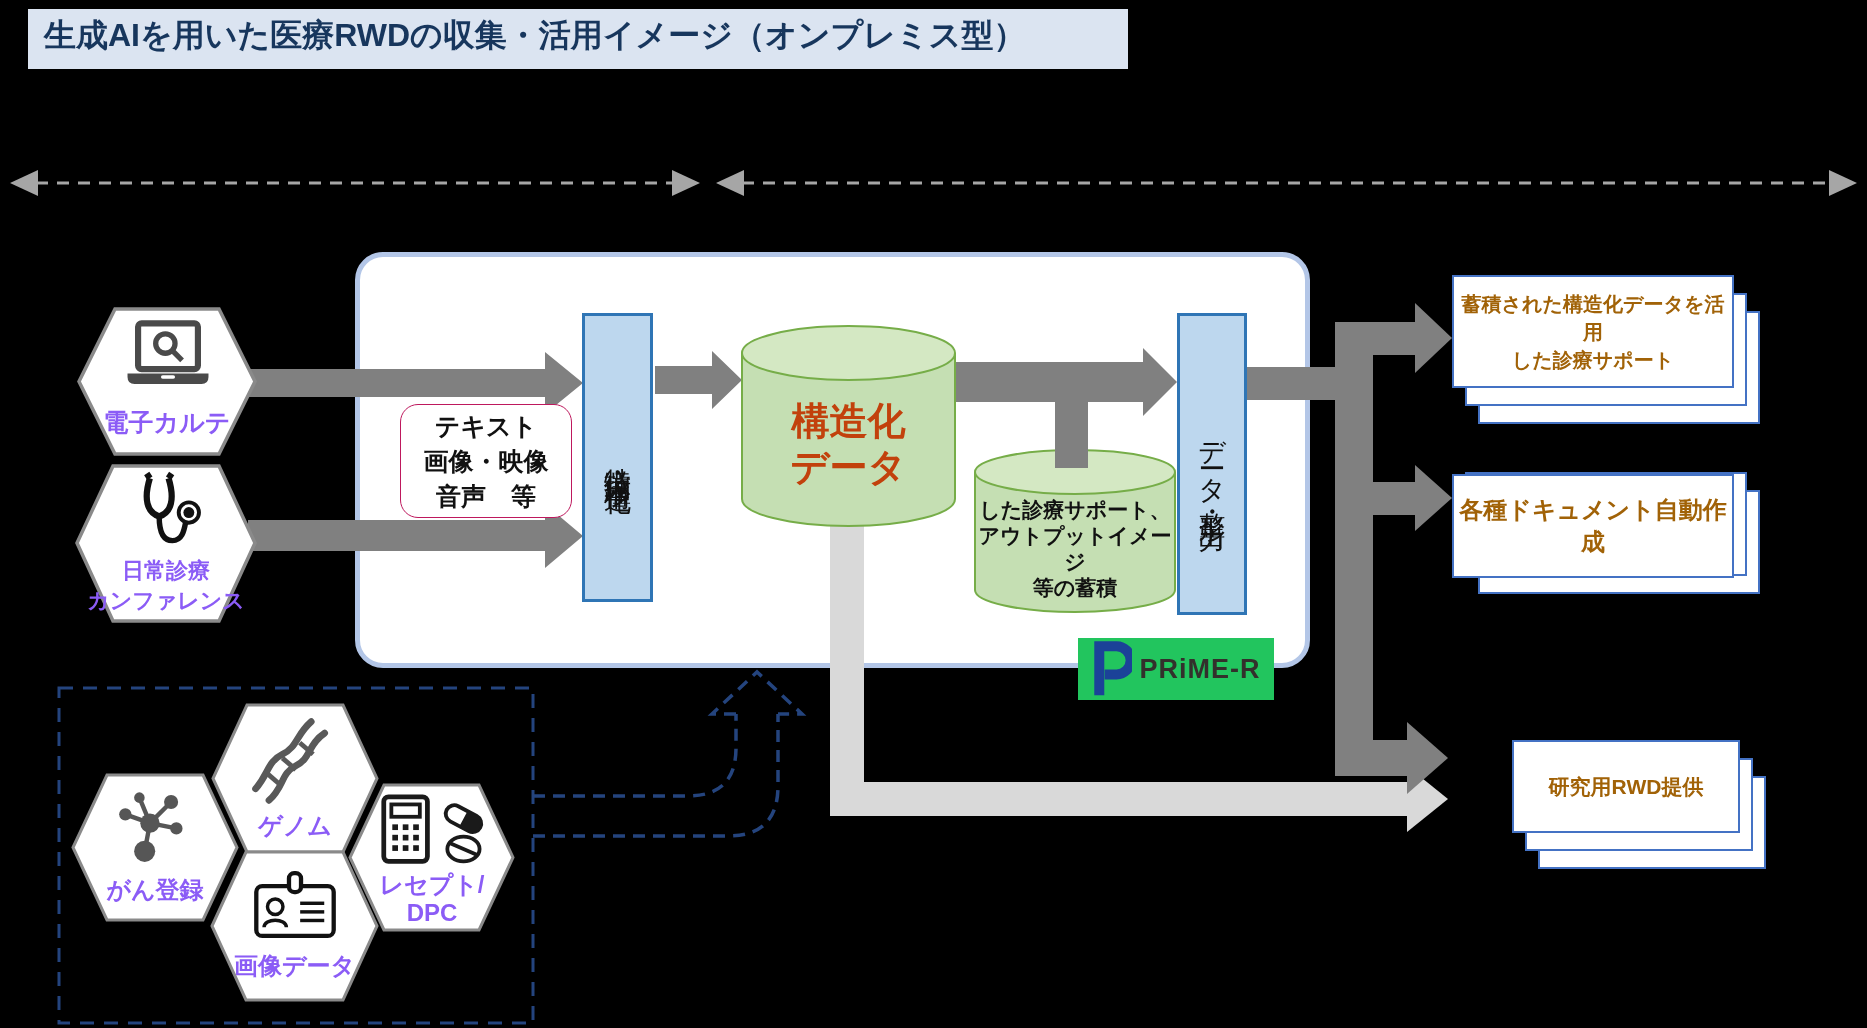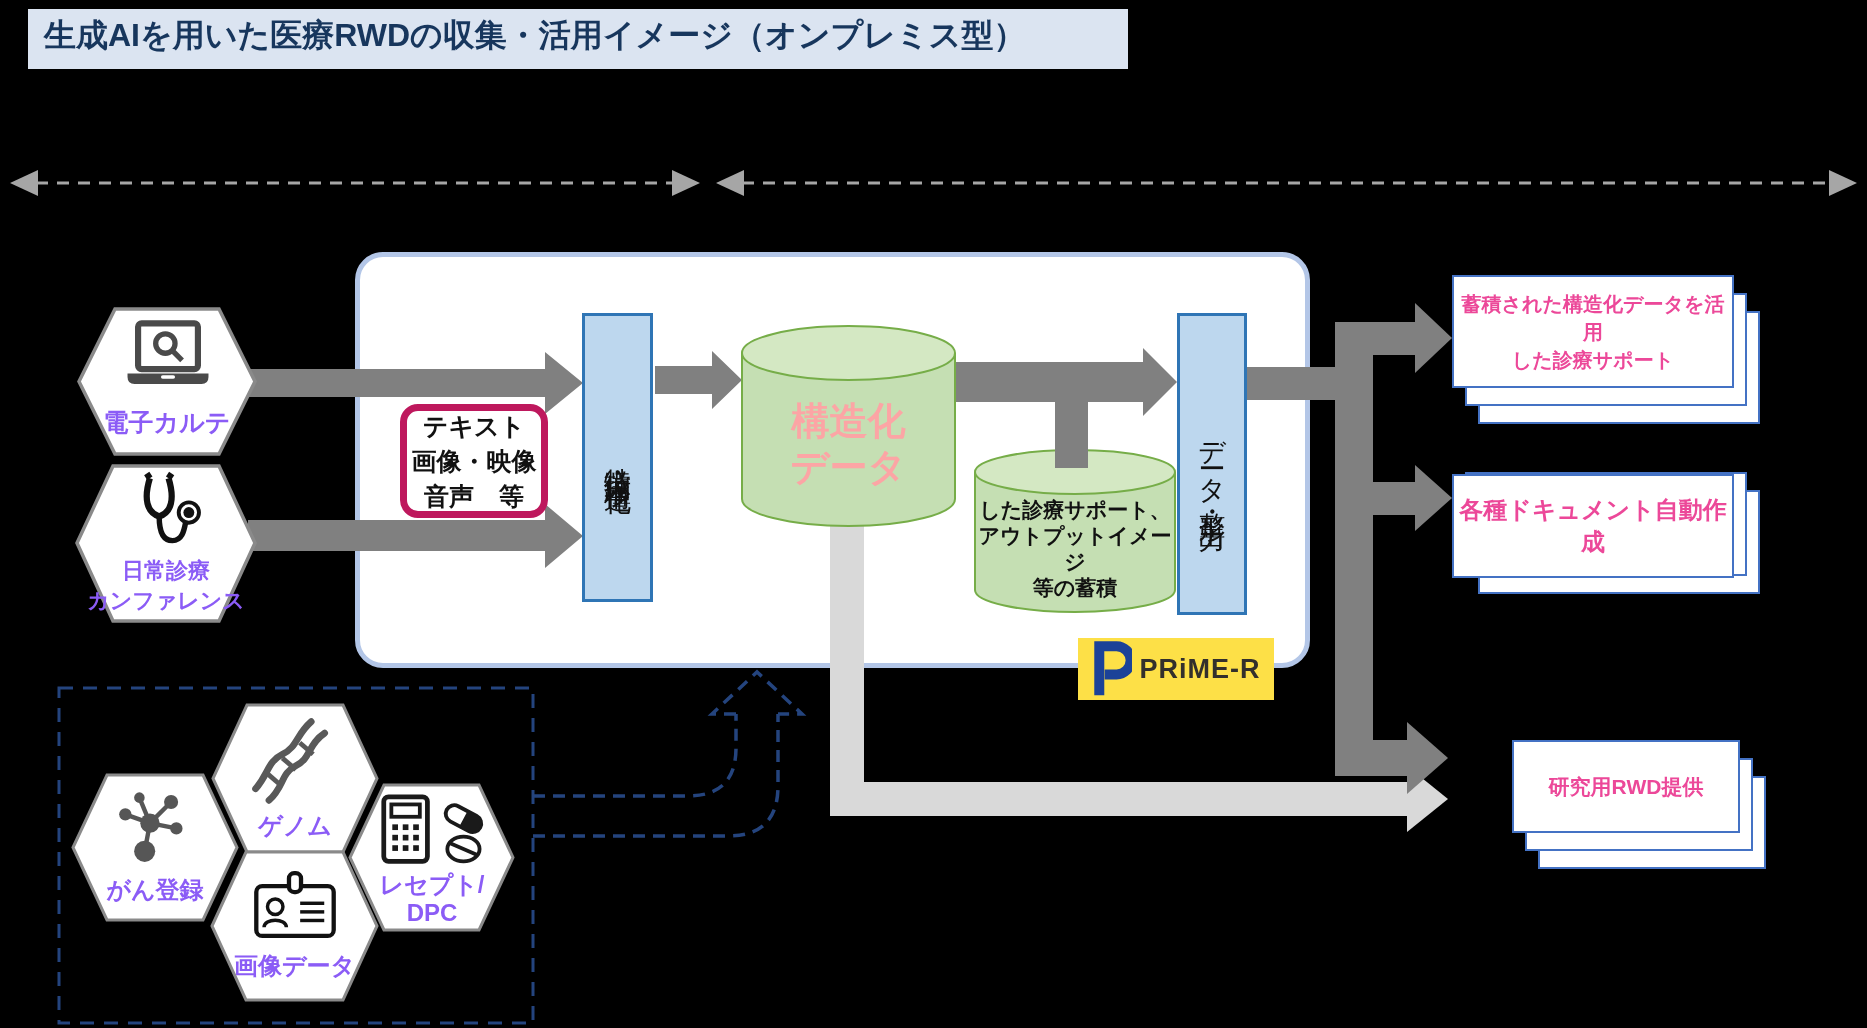--- a/index.html
+++ b/index.html
@@ -17,59 +17,59 @@
   
   .panel{left:355px;top:252px;width:955px;height:416px;background:#ffffff;
     border:5px solid #b3c6e7;border-radius:28px;z-index:1;}
 
   
   .overlay{left:0;top:0;width:1867px;height:1028px;z-index:2;}
 
   .content{z-index:3;}
 
   
-  .note-box{left:400px;top:404px;width:148px;height:114px;background:#fff;
-    border:7px solid #be185d;border-radius:18px;display:flex;flex-direction:column;
+  .note-box{left:400px;top:404px;width:172px;height:114px;background:#fff;
+    border:1px solid #be185d;border-radius:18px;display:flex;flex-direction:column;
     align-items:center;justify-content:center;font-size:25px;font-weight:bold;
     color:#111;line-height:35px;text-align:center;}
 
   
   .vbar{background:#bdd7ee;border:3px solid #2f75b5;display:flex;align-items:center;
     justify-content:center;writing-mode:vertical-rl;text-orientation:mixed;
     font-size:27px;font-weight:500;color:#111;letter-spacing:3px;}
   .vbar.feature{left:582px;top:313px;width:71px;height:289px;}
   .vbar.output{left:1177px;top:313px;width:70px;height:302px;}
 
   
   .cyl1-label{left:742px;top:398px;width:213px;text-align:center;font-size:38px;
-    font-weight:bold;color:#fca5a5;line-height:46px;}
+    font-weight:bold;color:#c2410c;line-height:46px;}
   .cyl2-label{left:975px;top:497px;width:200px;text-align:center;font-size:21px;
     font-weight:bold;color:#111;line-height:26px;}
 
   
   .stack{z-index:3;}
   .stack .layer{position:absolute;width:100%;height:100%;background:#fff;
     border:2.5px solid #4472c4;}
   .stack .back2{left:26px;top:36px;}
   .stack .back1{left:13px;top:18px;}
   .stack .main{position:absolute;left:0;top:0;width:100%;height:100%;background:#fff;
     border:2.5px solid #4472c4;display:flex;flex-direction:column;align-items:center;
-    justify-content:center;text-align:center;font-weight:bold;color:#ec4899;}
+    justify-content:center;text-align:center;font-weight:bold;color:#a16207;}
   .stack1{left:1452px;top:275px;width:282px;height:113px;}
   .stack1 .main{font-size:20px;line-height:28px;}
   .stack2{left:1452px;top:454px;width:282px;height:104px;}
   .stack2 .main{font-size:24px;margin-top:20px;}
   .stack3{left:1484px;top:740px;width:228px;height:93px;margin-left:28px;}
   .stack3 .main{font-size:21px;}
 
   
   .hexlabel{text-align:center;font-weight:bold;color:#8b5cf6;z-index:3;}
 
   
-  .logo{left:1078px;top:638px;width:196px;height:62px;background:#fde047;display:flex;
+  .logo{left:1078px;top:638px;width:196px;height:62px;background:#22c55e;display:flex;
     align-items:center;justify-content:center;gap:8px;z-index:3;}
   .logo .name{font-size:27px;font-weight:bold;color:#33302c;letter-spacing:1px;}
 
   .icon{z-index:3;}
 </style>
 </head>
 <body>
 
 <div id="stage">
 

